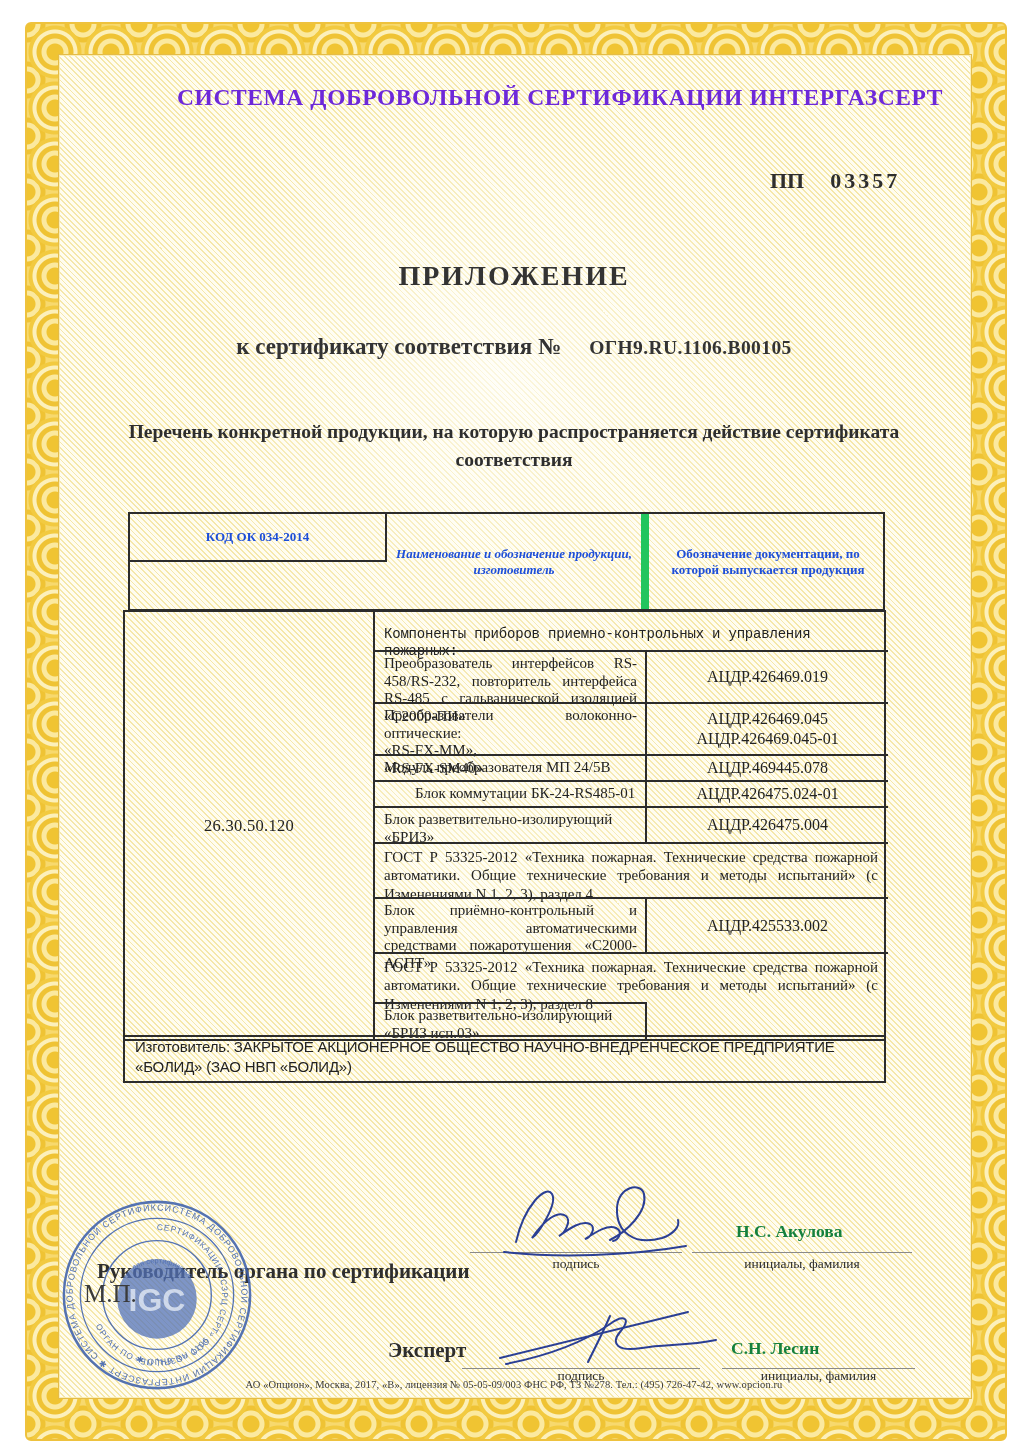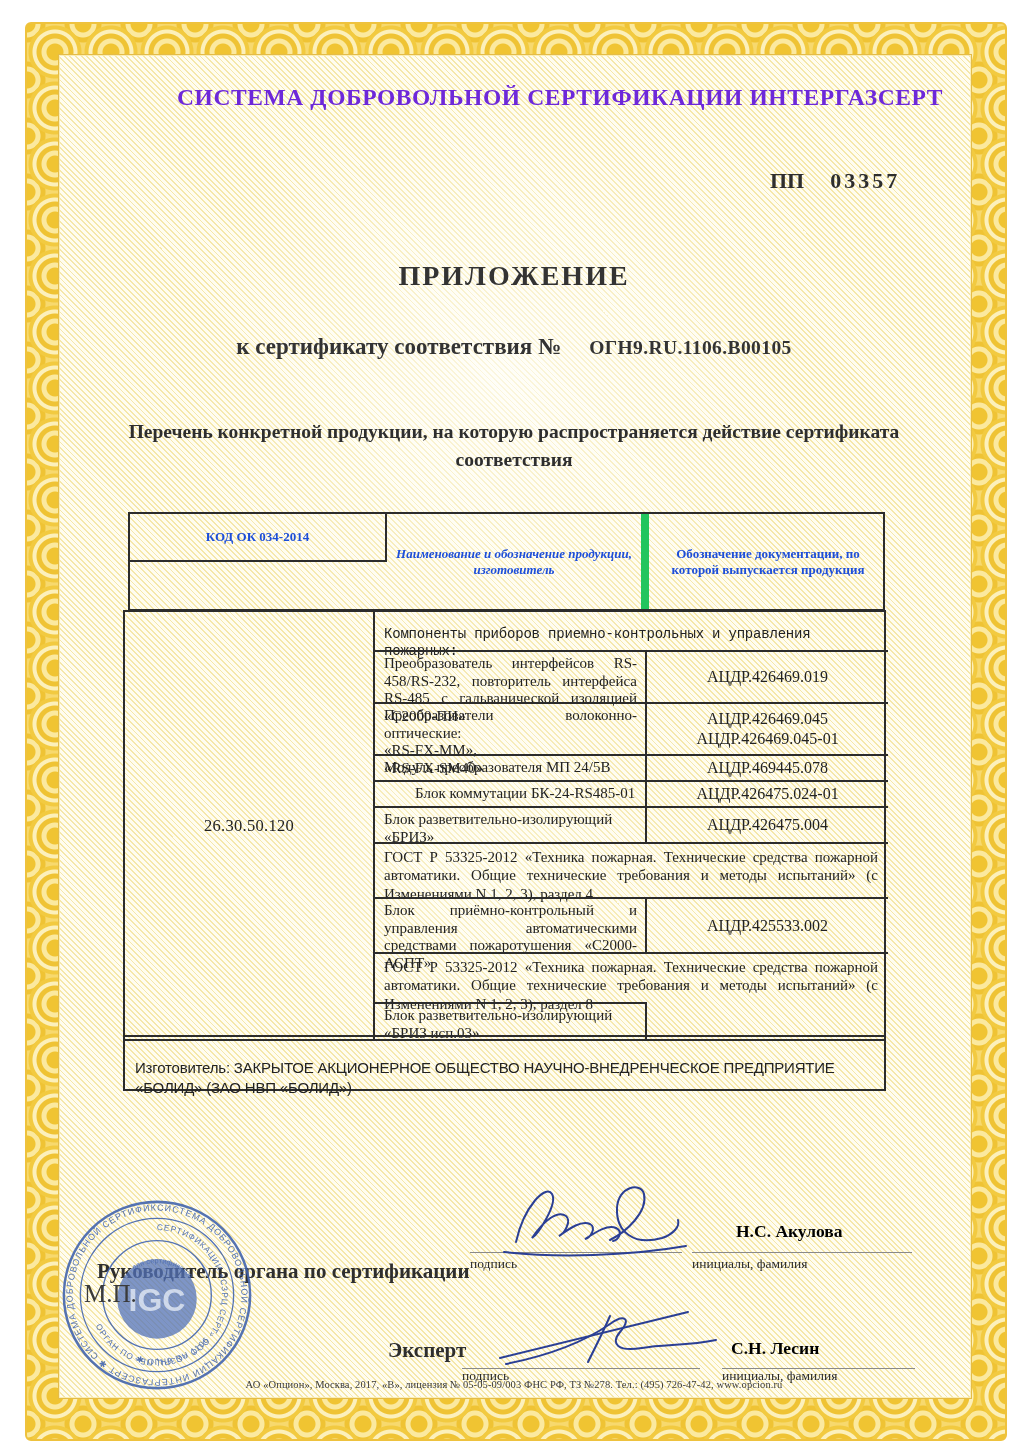--- a/index.html
+++ b/index.html
@@ -92,40 +92,40 @@
     display:flex;align-items:center;justify-content:center;text-align:center;
     font-size:16px;line-height:1.25;
   }
   .span-cell{
     grid-column:2/4;border-top:2px solid #2c2c2c;
     padding:4px 10px 2px 9px;font-size:15px;line-height:1.22;text-align:justify;
   }
   .row-first{border-top:none !important;}
   .sans-cell{font-family:Liberation Mono, monospace;font-size:14px;letter-spacing:-0.2px;text-align:left;padding-top:14px;}
   .manufacturer-row{
-    position:absolute;left:123px;top:1035px;width:763px;height:56px;
+    position:absolute;left:123px;top:1035px;width:763px;height:48px;
     border:2px solid #2c2c2c;box-sizing:border-box;
     font-family:"Liberation Sans", sans-serif;font-size:15px;letter-spacing:-0.2px;line-height:1.3;
-    padding:21px 10px;color:#222;
+    padding:0 10px;color:#222;
   }
   
   .sig-label{position:absolute;font-weight:bold;font-size:21px;color:#2e2e2e;}
   .lbl-head{left:97px;top:1220px;margin-top:39px;}
   .lbl-expert{left:388px;top:1338px;}
   .sig-line{position:absolute;border-bottom:1.6px solid #8a8a8a;}
   .line-h1{left:470px;top:1232px;width:212px;height:20px;}
   .line-h2{left:692px;top:1232px;width:220px;height:20px;}
   .line-e1{left:462px;top:1348px;width:238px;height:20px;}
   .line-e2{left:722px;top:1348px;width:193px;height:20px;}
-  .sig-caption{position:absolute;font-size:13.5px;color:#2a2a2a;text-align:left;}
+  .sig-caption{position:absolute;font-size:13.5px;color:#2a2a2a;text-align:center;}
   .cap-h1{left:470px;top:1256px;width:212px;}
   .cap-h2{left:692px;top:1256px;width:220px;}
   .cap-e1{left:462px;top:1368px;width:238px;}
   .cap-e2{left:722px;top:1368px;width:193px;}
-  .sig-name{position:absolute;font-weight:bold;font-size:17.5px;color:#000000;}
+  .sig-name{position:absolute;font-weight:bold;font-size:17.5px;color:#15803d;}
   .name-h{left:736px;top:1221px;}
   .name-e{left:731px;top:1338px;}
   .mp-mark{position:absolute;left:84px;top:1280px;font-size:25px;color:#3a3a3a;z-index:5;}
   .sig-svg{position:absolute;z-index:4;}
   .svg-akulova{left:498px;top:1176px;width:200px;height:86px;}
   .svg-lesin{left:492px;top:1302px;width:240px;height:68px;}
   .stamp{position:absolute;left:60px;top:1198px;width:194px;height:194px;opacity:0.88;z-index:3;}
   
   .imprint{
     position:absolute;left:58px;width:912px;top:1379px;

